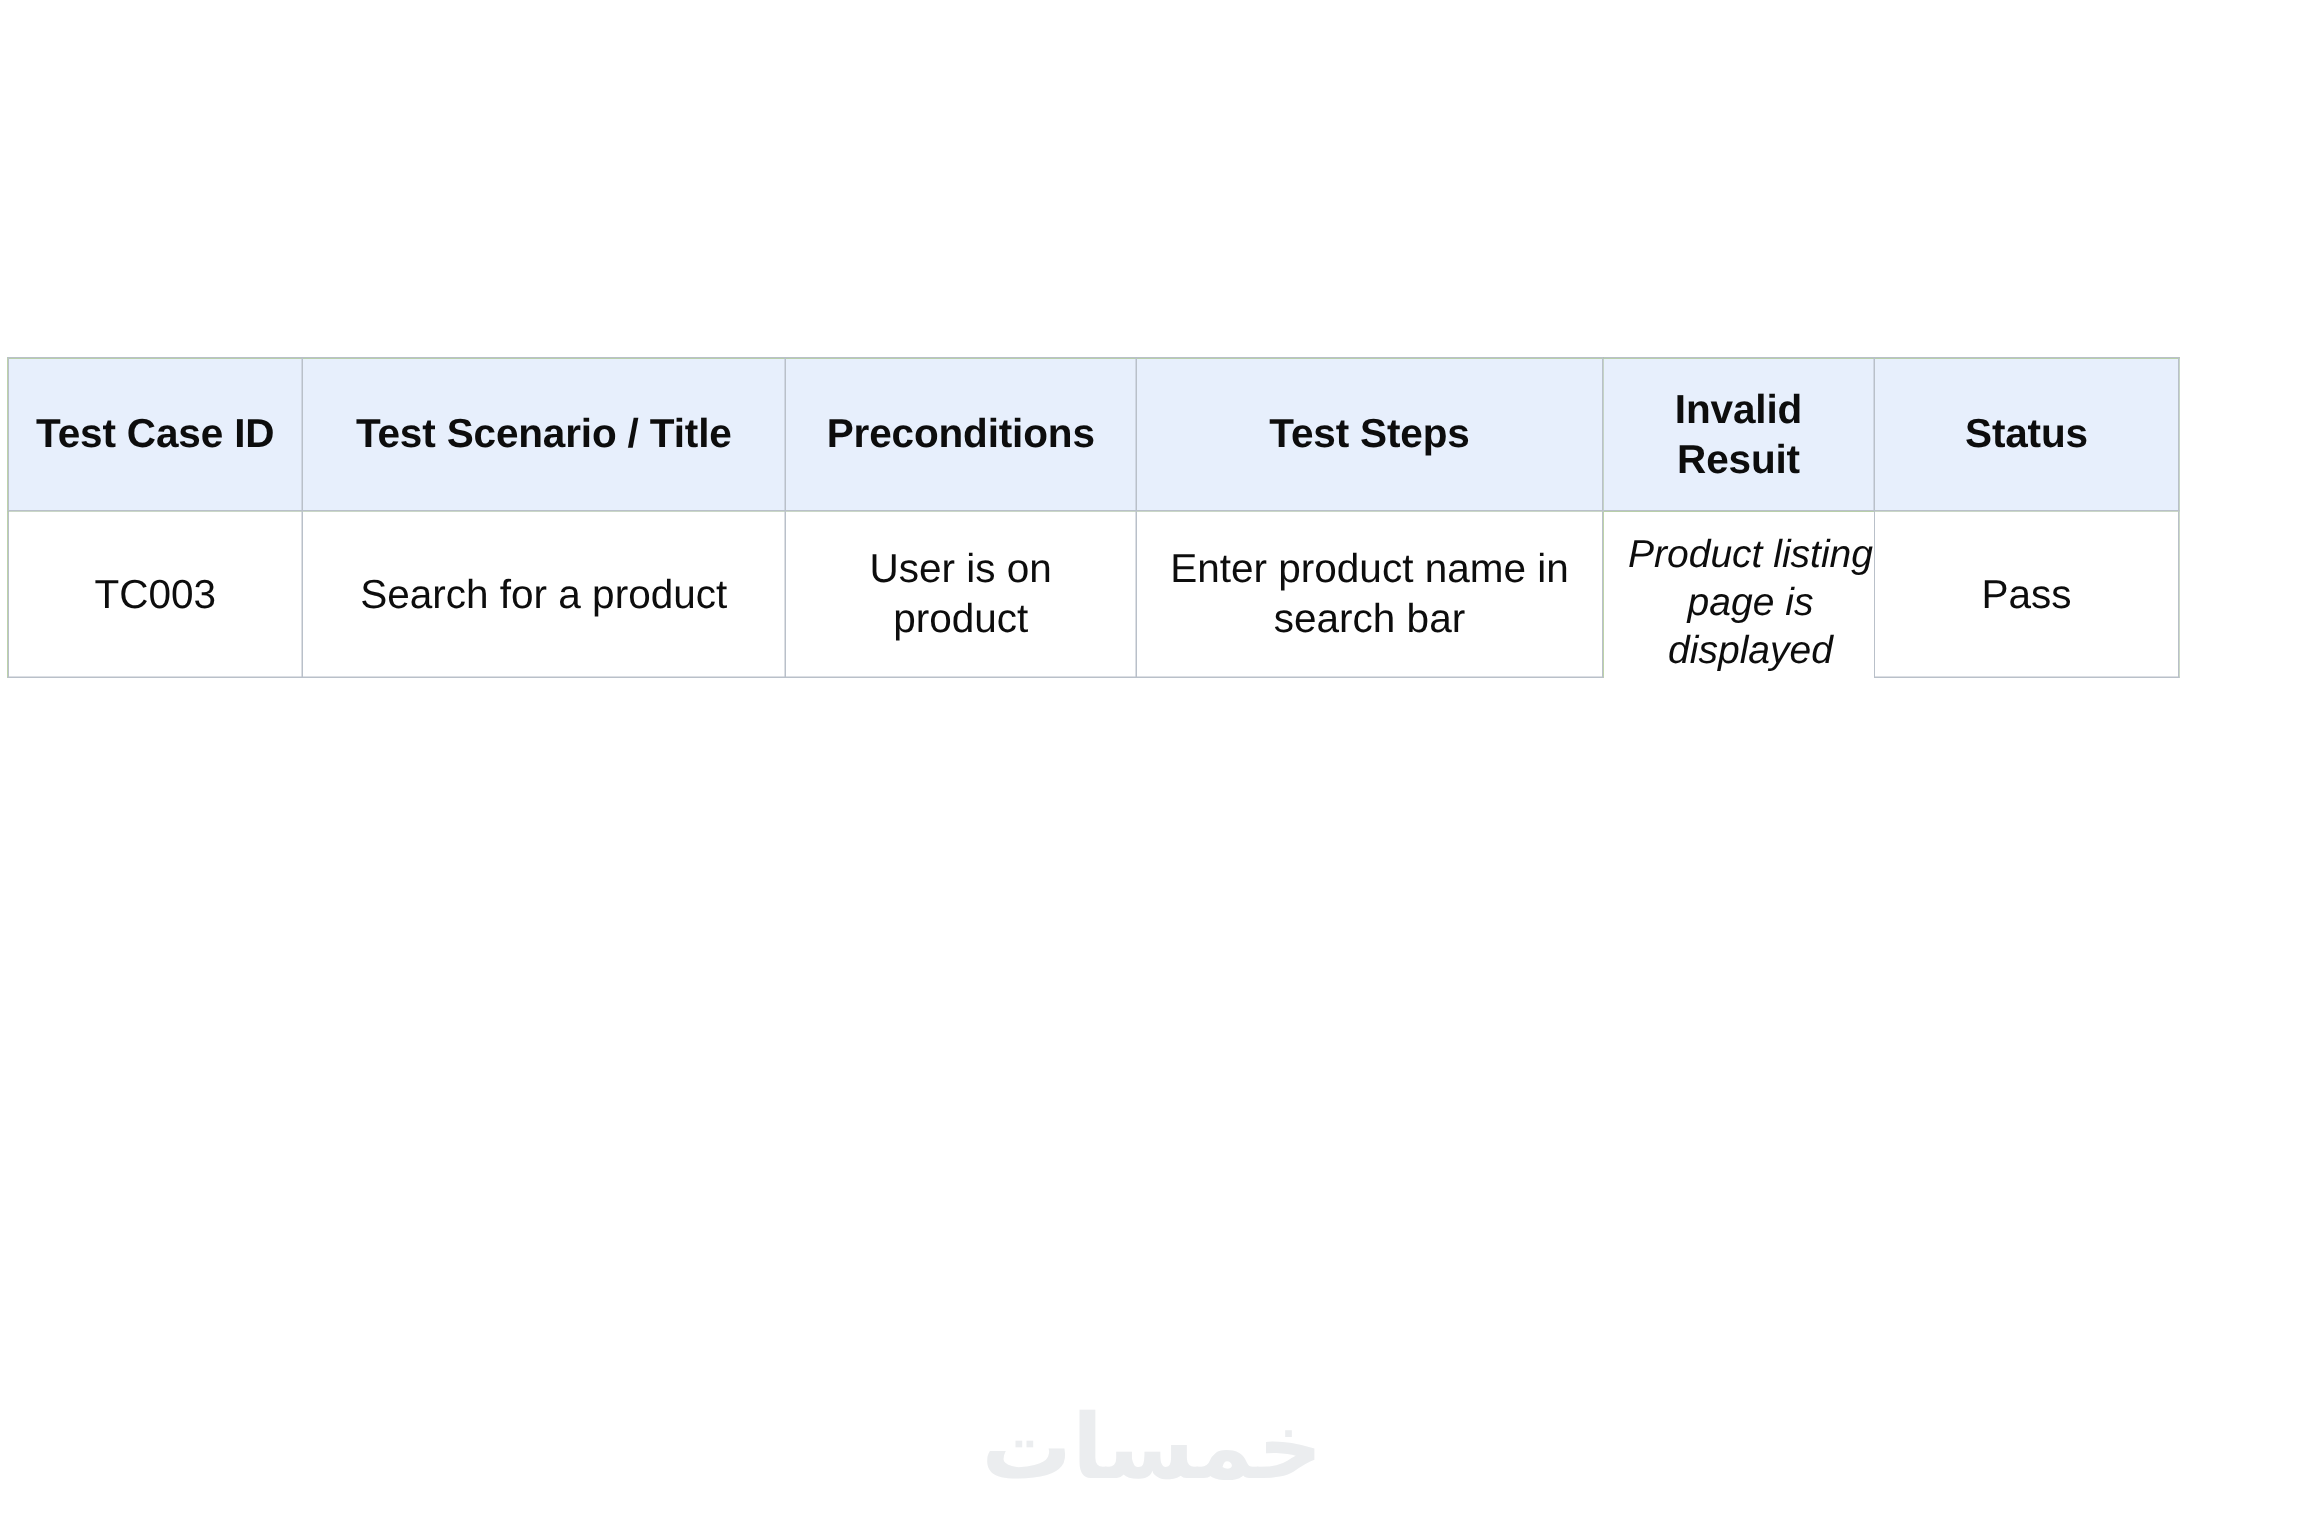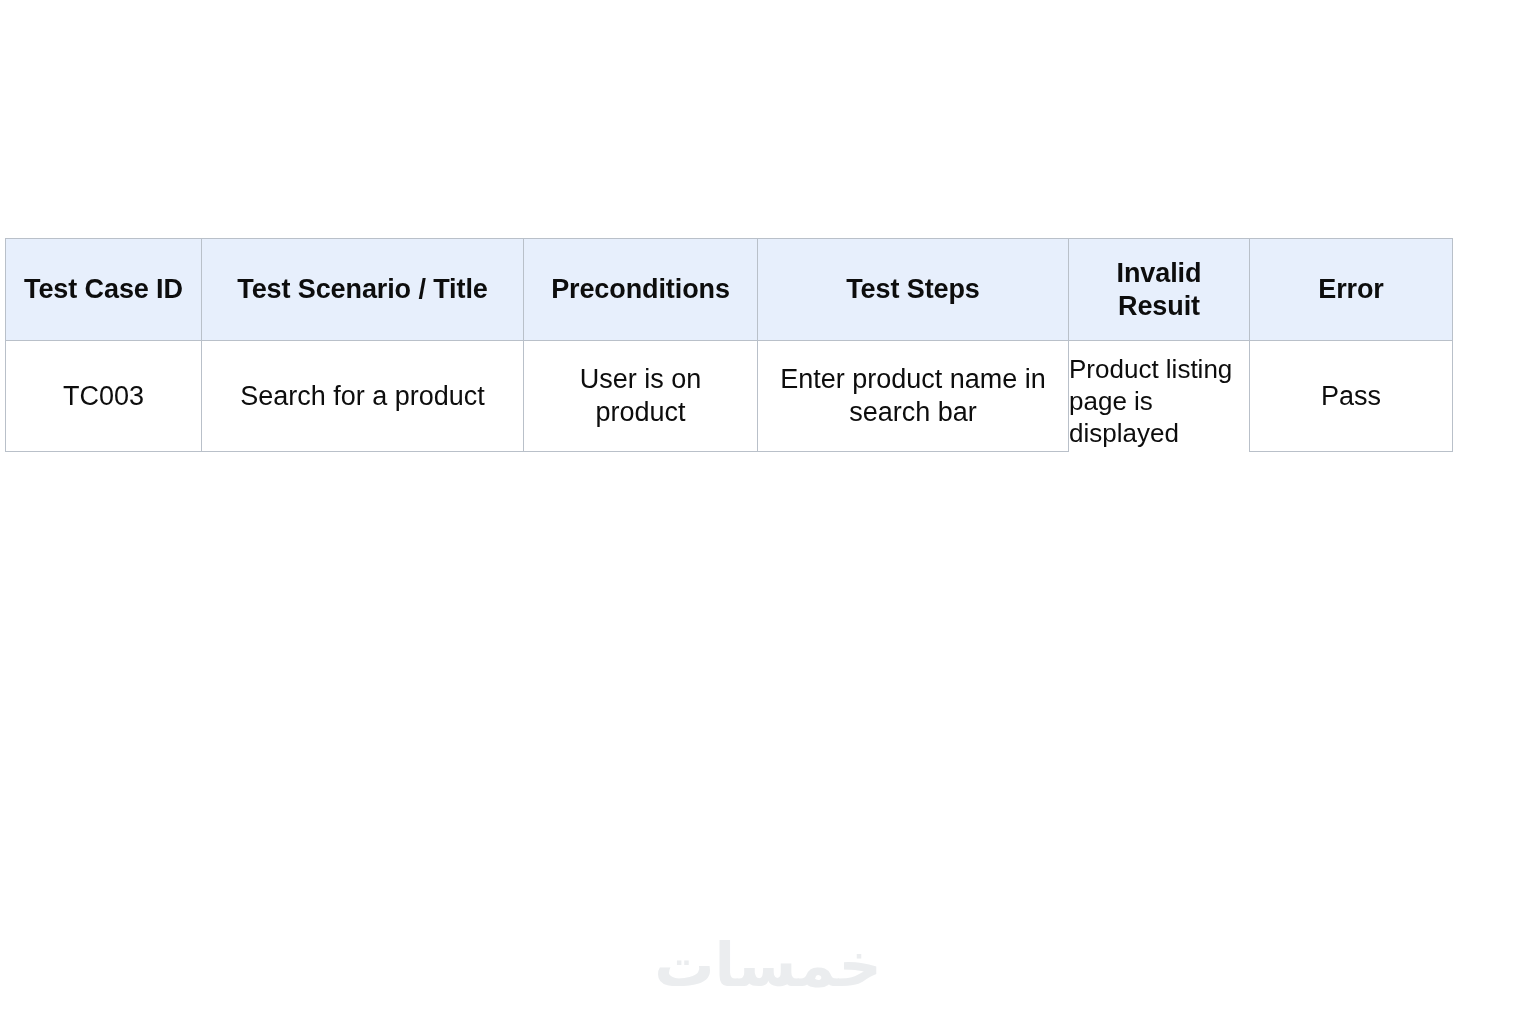--- a/index.html
+++ b/index.html
@@ -70,25 +70,26 @@
   td.exp-cell {
     font-size: 26px;
     overflow: visible;
     position: relative;
   }
   tbody tr.row-3 td.exp-cell { border-bottom: none; }
   tbody tr.row-4 td.exp-cell { border-top: none; }
 
   tbody tr.row-3 td.exp-cell .exp-text {
     position: absolute;
-    left: 0;
+    left: 16px;
     right: 0;
     top: 50%;
     transform: translateY(-44%);
-    text-align: left;
+    text-align: center;
+    font-style: italic;
   }
   tbody tr.row-4 td.exp-cell .exp-text {
     position: absolute;
     left: 0;
     right: 0;
     top: 50%;
     transform: translateY(-38%);
     text-align: center;
   }
 
@@ -121,21 +122,21 @@
       <col class="c-exp">
       <col class="c-status">
     </colgroup>
     <thead>
       <tr>
         <th>Test Case ID</th>
         <th>Test Scenario / Title</th>
         <th>Preconditions</th>
         <th>Test Steps</th>
         <th>Invalid Resuit</th>
-        <th>Error</th>
+        <th>Status</th>
       </tr>
     </thead>
     <tbody>
 
 
 
       <tr class="row-3">
         <td>TC003</td>
         <td>Search for a product</td>
         <td>User is on product</td>

